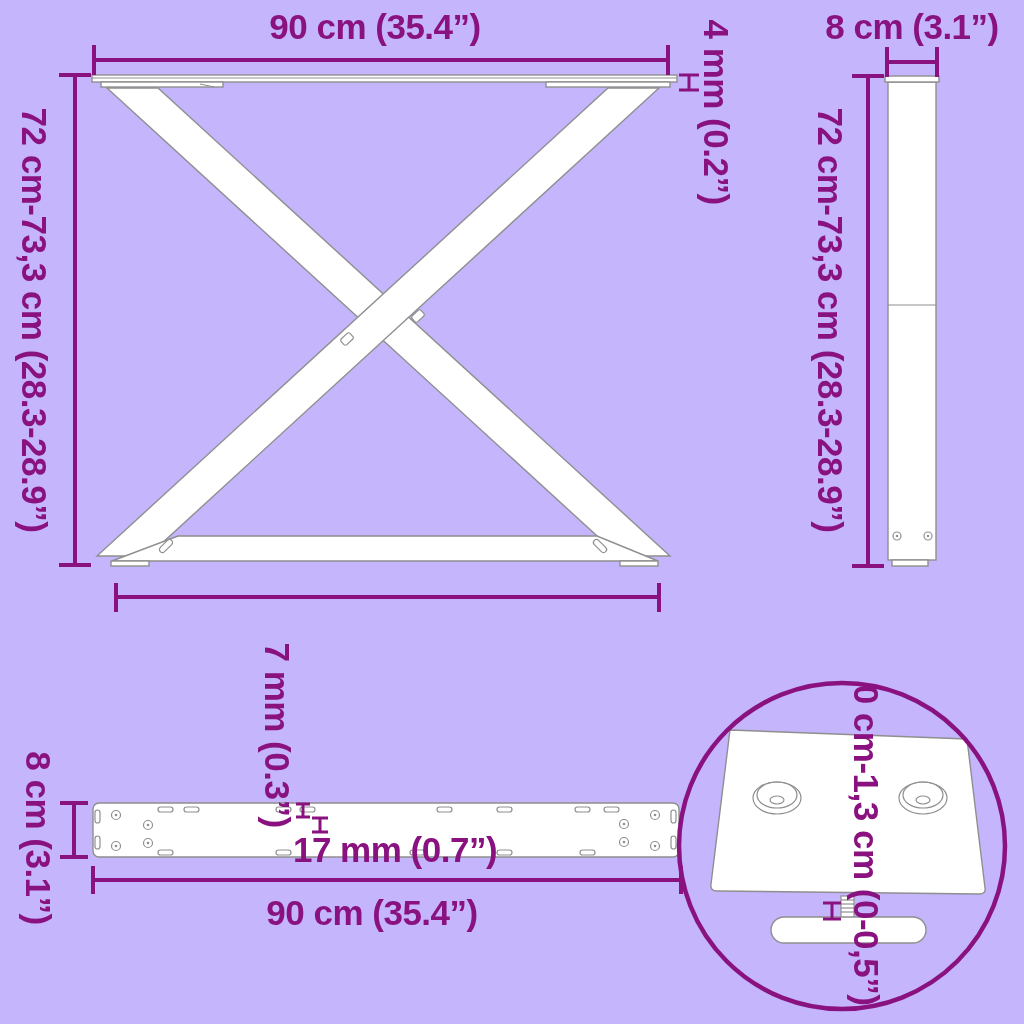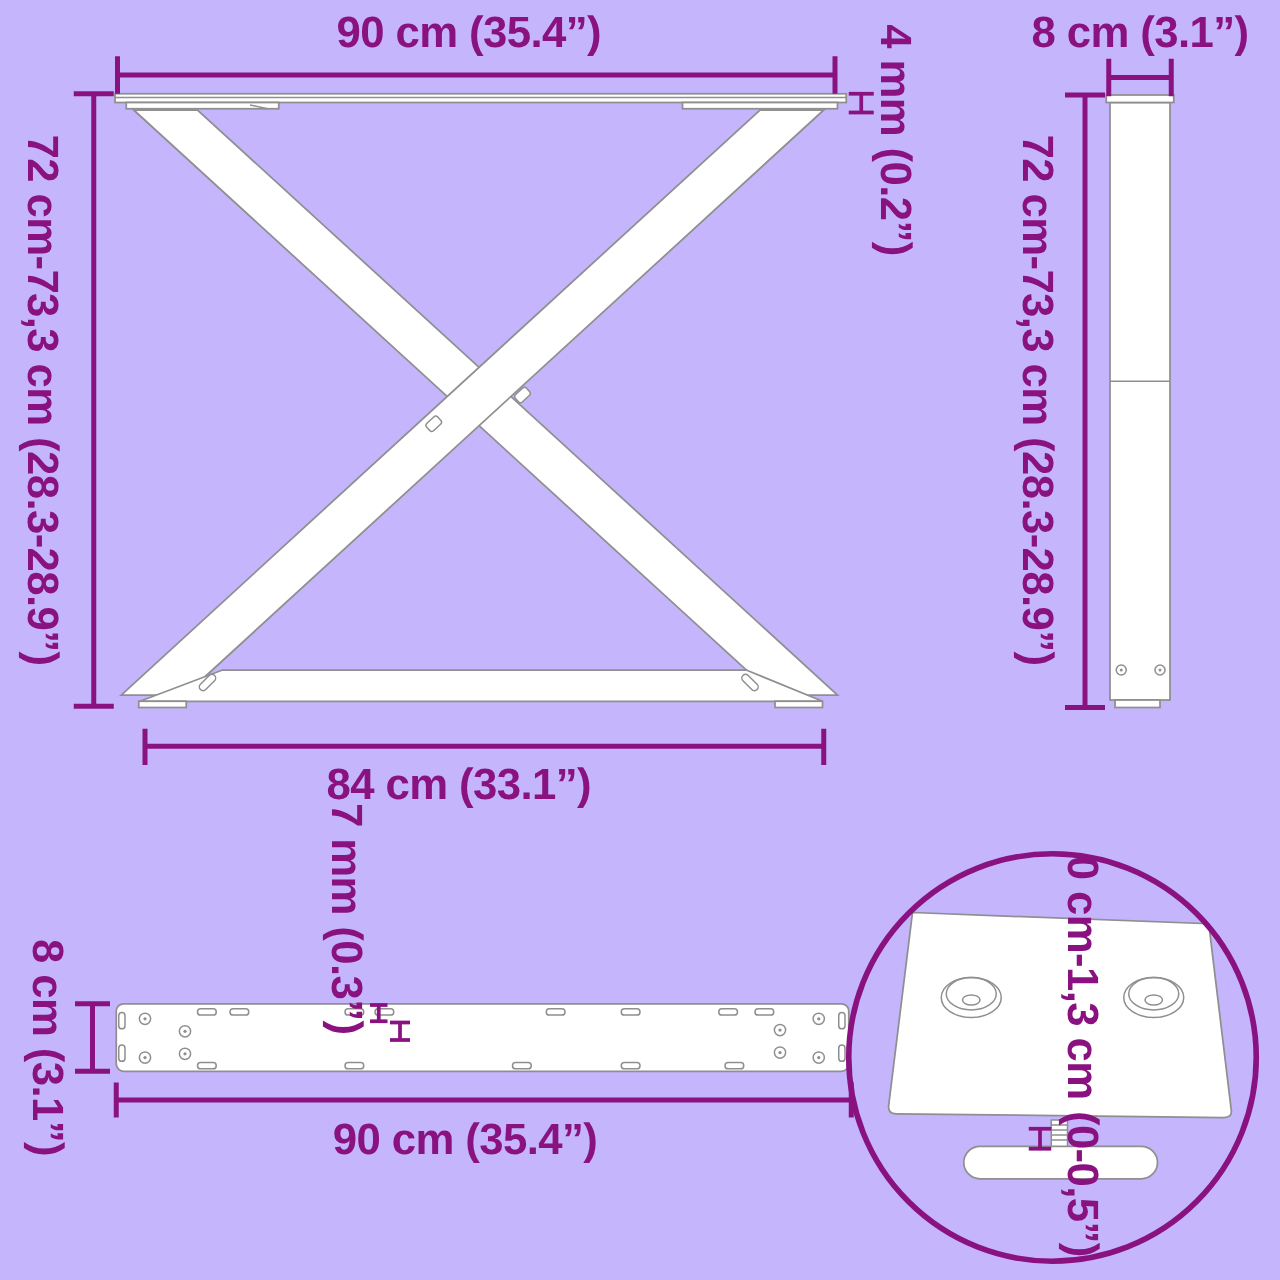--- a/index.html
+++ b/index.html
@@ -167,24 +167,24 @@
 
     <line class="dim" x1="93" y1="880" x2="681" y2="880"></line>
     <line class="dim" x1="93" y1="866" x2="93" y2="894"></line>
     <line class="dim" x1="681" y1="866" x2="681" y2="894"></line>
   </g>
 </svg>
 
   <div class="lbl" style="left:375px;top:26px;">90 cm (35.4”)</div>
   <div class="lbl rot" style="left:34px;top:320px;">72 cm-73,3 cm (28.3-28.9”)</div>
   <div class="lbl rot" style="left:716px;top:112px;">4 mm (0.2”)</div>
-  <div class="lbl" style="left:367px;top:628px;">84 cm (33.1”)</div>
 
   <div class="lbl" style="left:912px;top:26px;">8 cm (3.1”)</div>
   <div class="lbl rot" style="left:830px;top:320px;">72 cm-73,3 cm (28.3-28.9”)</div>
 
   <div class="lbl rot" style="left:38px;top:838px;">8 cm (3.1”)</div>
   <div class="lbl rot" style="left:277px;top:735px;">7 mm (0.3”)</div>
+  <div class="lbl" style="left:395px;top:849px;">17 mm (0.7”)</div>
   <div class="lbl" style="left:372px;top:912px;">90 cm (35.4”)</div>
 
   <div class="lbl rot" style="left:866px;top:845px;">0 cm-1,3 cm (0-0,5”)</div>
 
 </div>
 
 </body></html>

